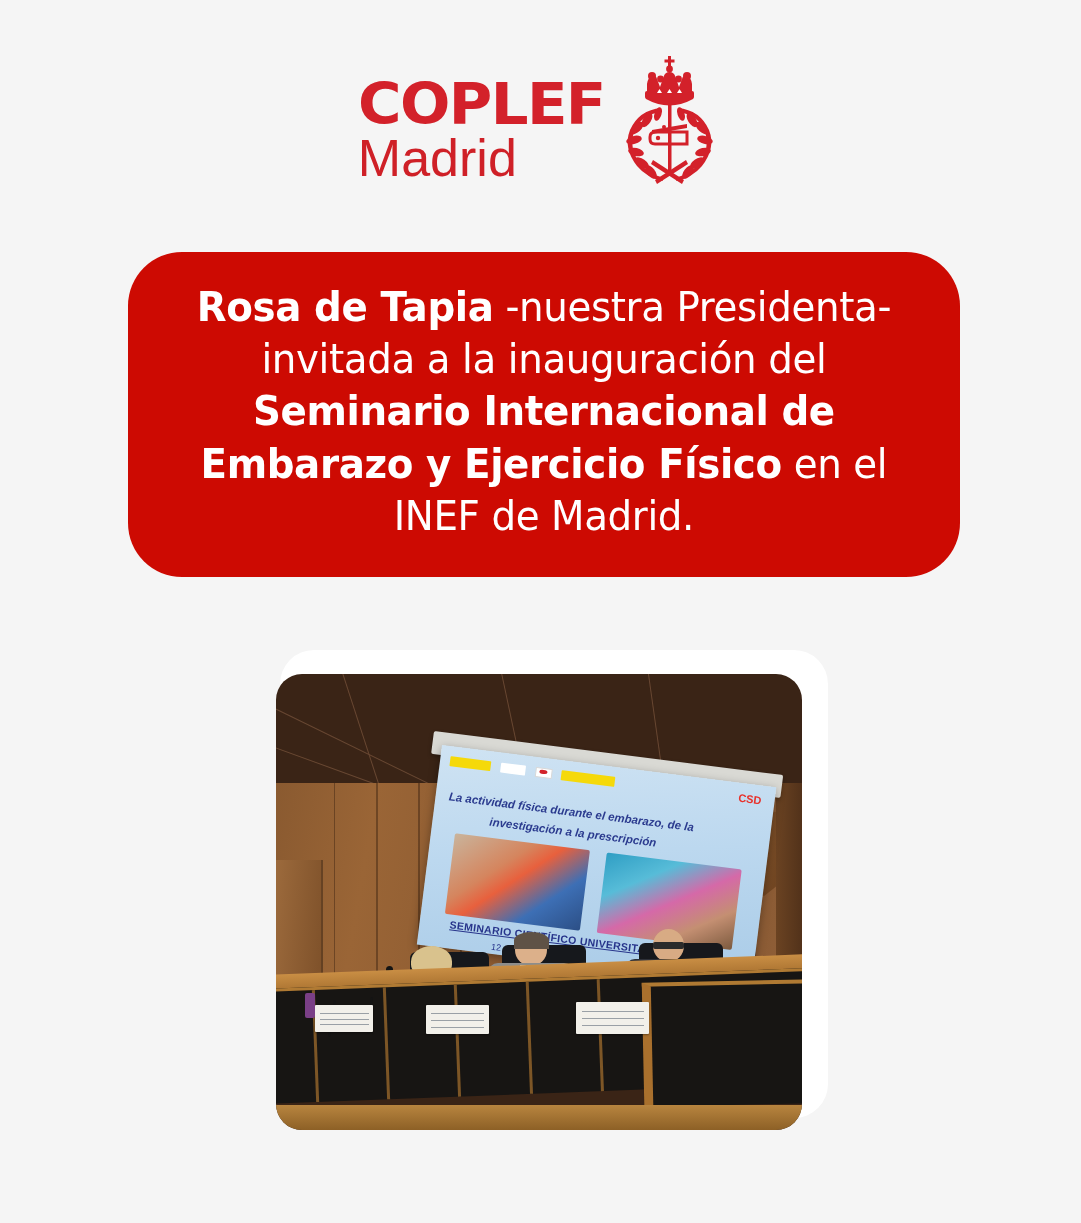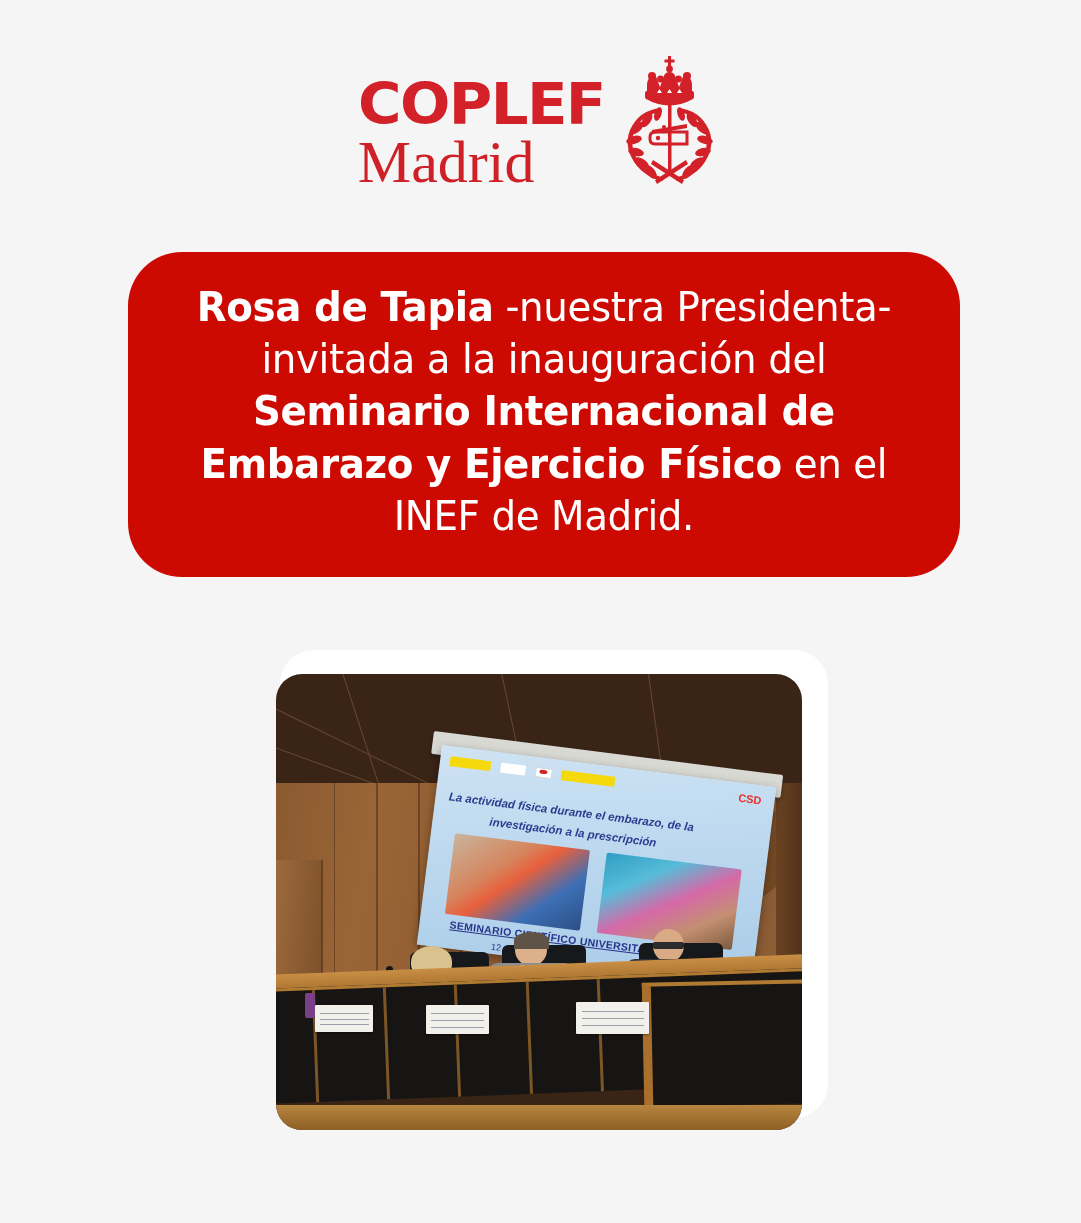--- a/index.html
+++ b/index.html
@@ -39,23 +39,23 @@
     font-family: "DejaVu Sans", sans-serif;
     font-weight: bold;
     font-size: 57px;
     letter-spacing: -1.5px;
     line-height: 0.92;
     color: #d3212a;
     transform: scaleX(1.04);
     transform-origin: left center;
   }
   .logo-madrid {
-    font-family: Liberation Serif, serif;
+    font-family: Liberation Sans, sans-serif;
     font-weight: 300;
-    font-size: 60px;
+    font-size: 52px;
     line-height: 1.02;
     color: #cf2027;
     letter-spacing: 0px;
     margin-top: 2px;
   }
   .logo-emblem {
     margin-left: 22px;
     width: 106px;
     height: 136px;
     flex: 0 0 auto;

